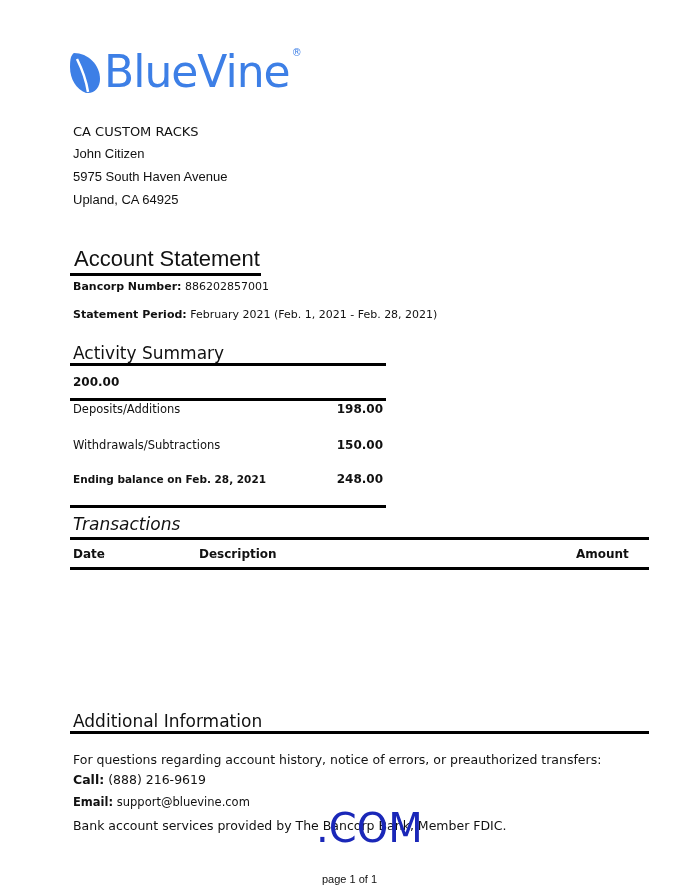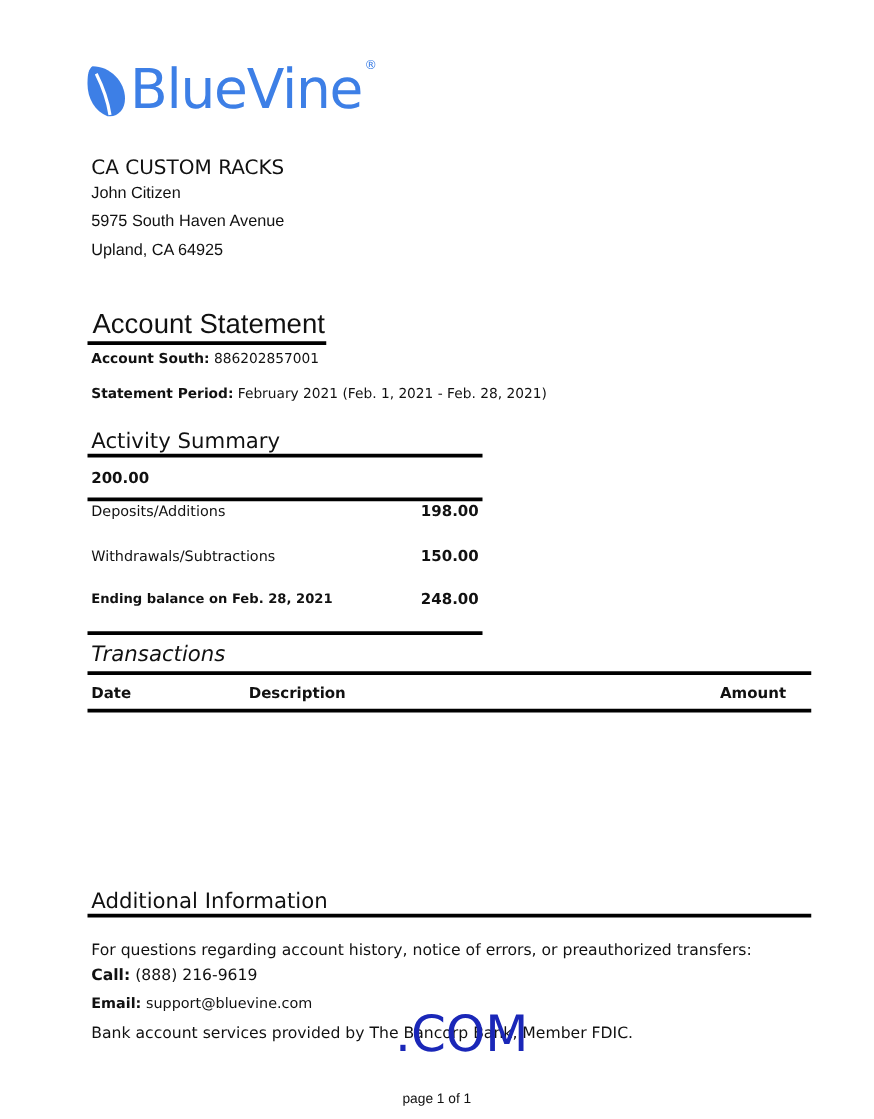--- a/index.html
+++ b/index.html
@@ -9,21 +9,21 @@
     .abs { position: absolute; }
 
     
     .logo { left: 68px; top: 44px; height: 56px; display: flex; align-items: center; }
     .logo-leaf { width: 34px; height: 46px; margin-right: 2px; }
     .logo-text { font-family: "DejaVu Sans", sans-serif; font-size: 44px; color: #3d7fe6; letter-spacing: -1px; line-height: 1; font-weight: normal; }
     .logo-reg { font-size: 10px; color: #3d7fe6; position: relative; top: -20px; margin-left: 2px; }
 
     
     .addr { left: 73px; font-size: 13px; color: #111; font-family: "Liberation Sans", sans-serif; }
-    .addr.company { font-family: "DejaVu Sans", sans-serif; font-size: 16px; }
+    .addr.company { font-family: "DejaVu Sans", sans-serif; font-size: 13px; }
 
     
     .h-big { font-family: "Liberation Sans", sans-serif; font-size: 22px; color: #111; }
     .h-sec { font-family: "DejaVu Sans", sans-serif; font-size: 17px; color: #111; }
     .rule { background: #000; height: 3px; }
 
     .kv { font-size: 11px; color: #111; }
     .kv b { font-weight: bold; }
 
     .sum-row { left: 73px; width: 310px; display: flex; justify-content: space-between; align-items: center; font-size: 11.5px; }
@@ -56,21 +56,21 @@
 
 <div class="abs addr company" style="top:124px;">CA CUSTOM RACKS</div>
 <div class="abs addr" style="top:146px;">John Citizen</div>
 <div class="abs addr" style="top:169px;">5975 South Haven Avenue</div>
 <div class="abs addr" style="top:192px;">Upland, CA 64925</div>
 
 <div class="abs h-big" style="left:74px; top:246px;">Account Statement</div>
 <div class="abs rule" style="left:70px; top:273px; width:191px;"></div>
 
 <div class="abs kv" style="left:73px; top:280px;">
-  <b>Account South:</b>
+  <b>Bancorp Number:</b>
   <span>886202857001</span>
 </div>
 <div class="abs kv" style="left:73px; top:308px;">
   <b>Statement Period:</b>
   <span>February 2021 (Feb. 1, 2021 - Feb. 28, 2021)</span>
 </div>
 
 <div class="abs h-sec" style="left:73px; top:343px;">Activity Summary</div>
 <div class="abs rule" style="left:70px; top:363px; width:316px;"></div>
 

